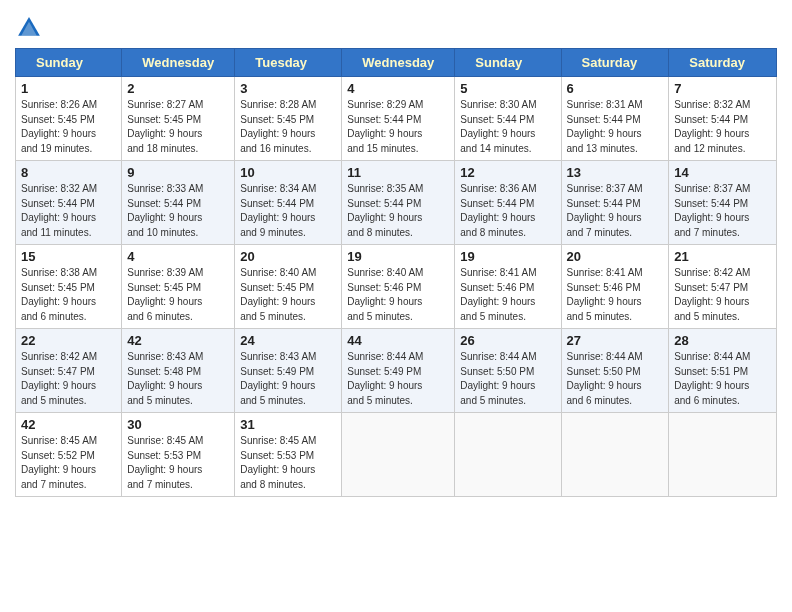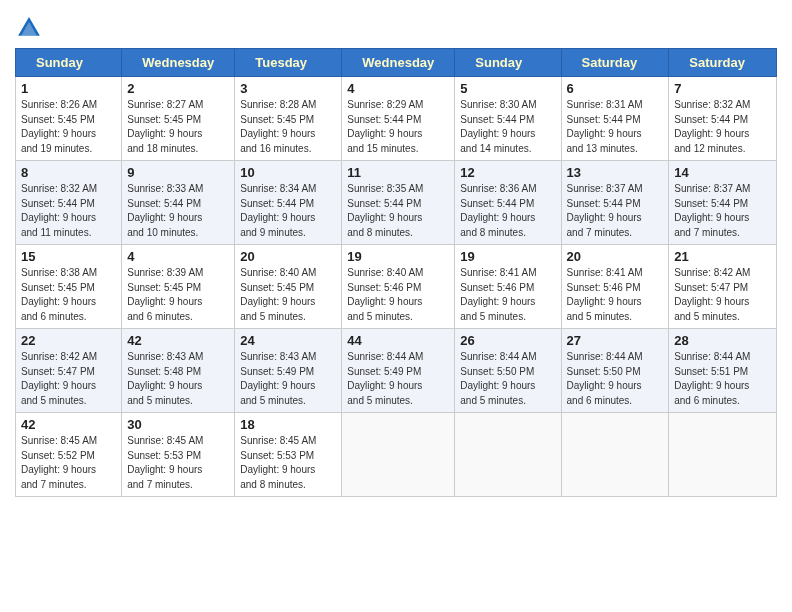--- a/index.html
+++ b/index.html
@@ -253,21 +253,21 @@
         <tr>
           <td>
             <span class="day-num">42</span>
             <div class="day-info">Sunrise: 8:45 AM<br>Sunset: 5:52 PM<br>Daylight: 9 hours<br>and 7 minutes.</div>
           </td>
           <td>
             <span class="day-num">30</span>
             <div class="day-info">Sunrise: 8:45 AM<br>Sunset: 5:53 PM<br>Daylight: 9 hours<br>and 7 minutes.</div>
           </td>
           <td>
-            <span class="day-num">18</span>
+            <span class="day-num">31</span>
             <div class="day-info">Sunrise: 8:45 AM<br>Sunset: 5:53 PM<br>Daylight: 9 hours<br>and 8 minutes.</div>
           </td>
           <td class="empty-cell"></td>
           <td class="empty-cell"></td>
           <td class="empty-cell"></td>
           <td class="empty-cell"></td>
         </tr>
       </tbody>
   </table>
 </div>

